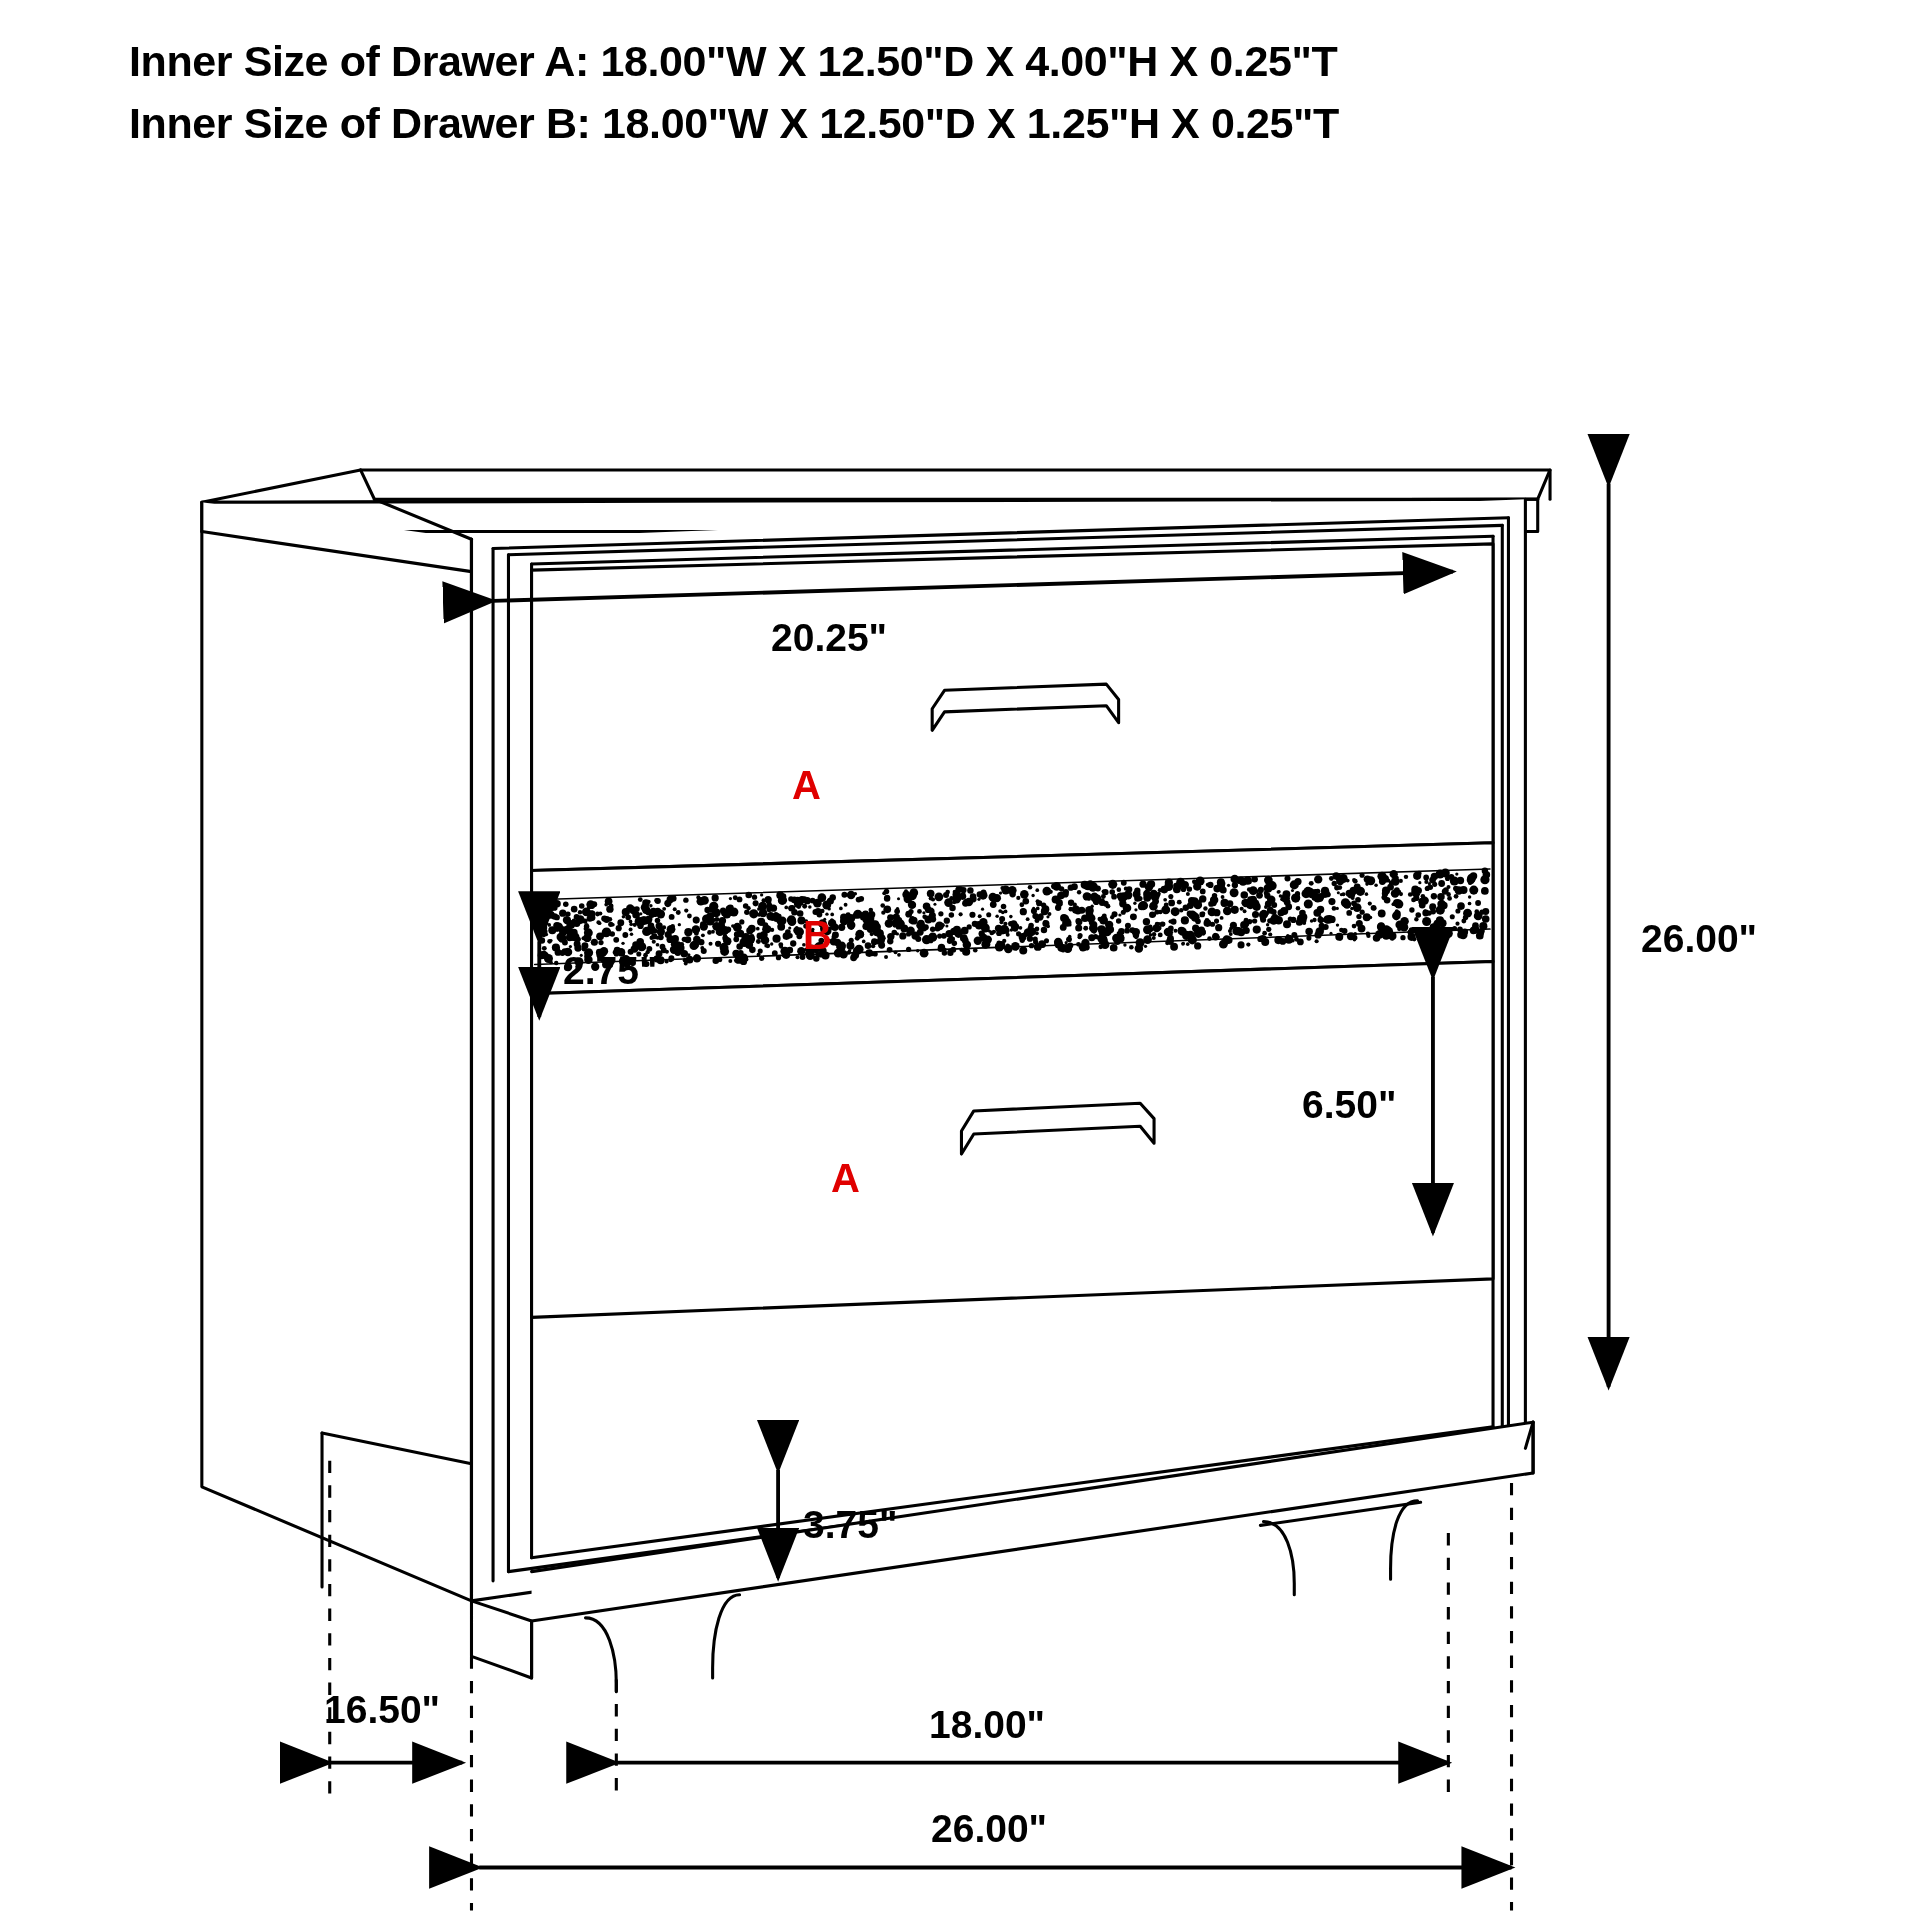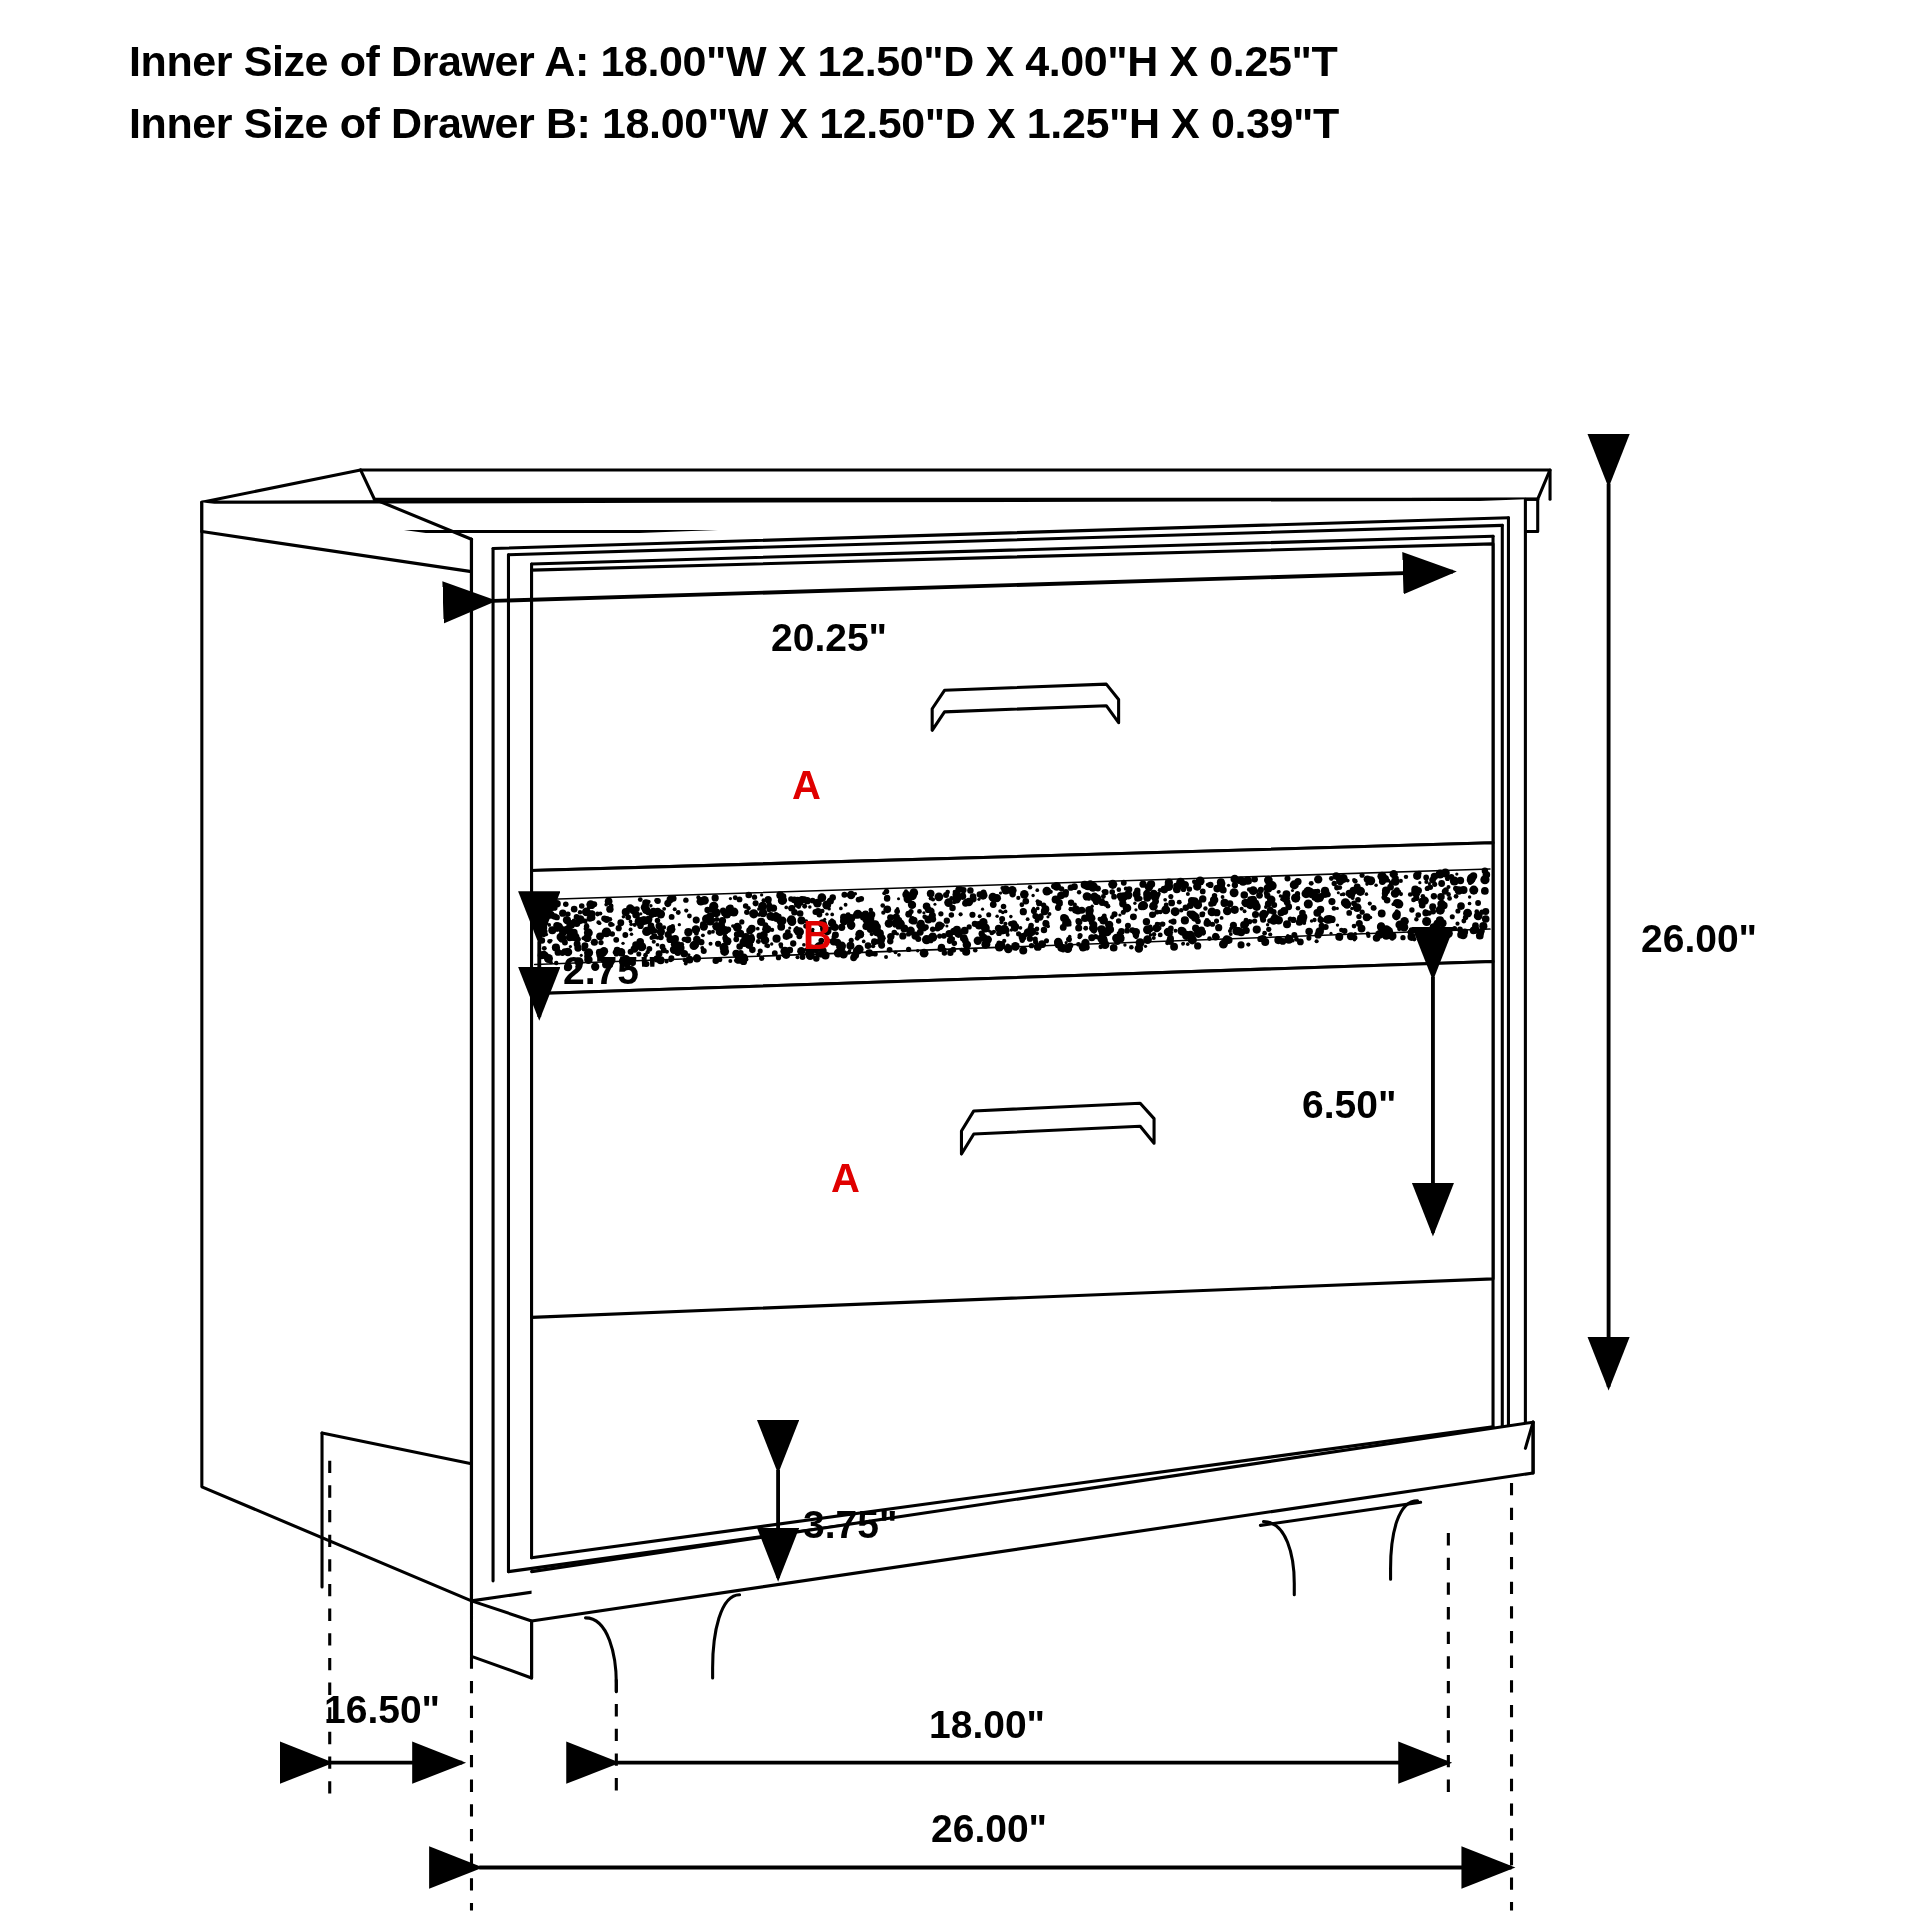--- a/index.html
+++ b/index.html
@@ -45,21 +45,21 @@
     color: #e00000;
   }
   svg { position: absolute; left: 0; top: 0; }
 </style>
 </head>
 <body>
 
 <div id="sheet">
 
   <div class="hdr" id="hdr1">Inner Size of Drawer A: 18.00"W X 12.50"D X 4.00"H X 0.25"T</div>
-  <div class="hdr" id="hdr2">Inner Size of Drawer B: 18.00"W X 12.50"D X 1.25"H X 0.39"T</div>
+  <div class="hdr" id="hdr2">Inner Size of Drawer B: 18.00"W X 12.50"D X 1.25"H X 0.25"T</div>
 
   <svg width="1926" height="1926" viewBox="0 0 2500 2500">
     <g fill="none" stroke="#000000" stroke-width="4" stroke-linejoin="round" stroke-linecap="round">
 
       <path d="M262 652 L468 610 L2012 610 L1996 648 Z" fill="#ffffff"></path>
       <path d="M262 652 L262 690 L1996 690 L1996 648 Z" fill="#ffffff"></path>
       <path d="M468 610 L486 648 L1996 648"></path>
       <path d="M2012 610 L2012 648"></path>
 
       <path d="M262 652 L262 1930 L612 2078 L612 700" fill="#ffffff"></path>

